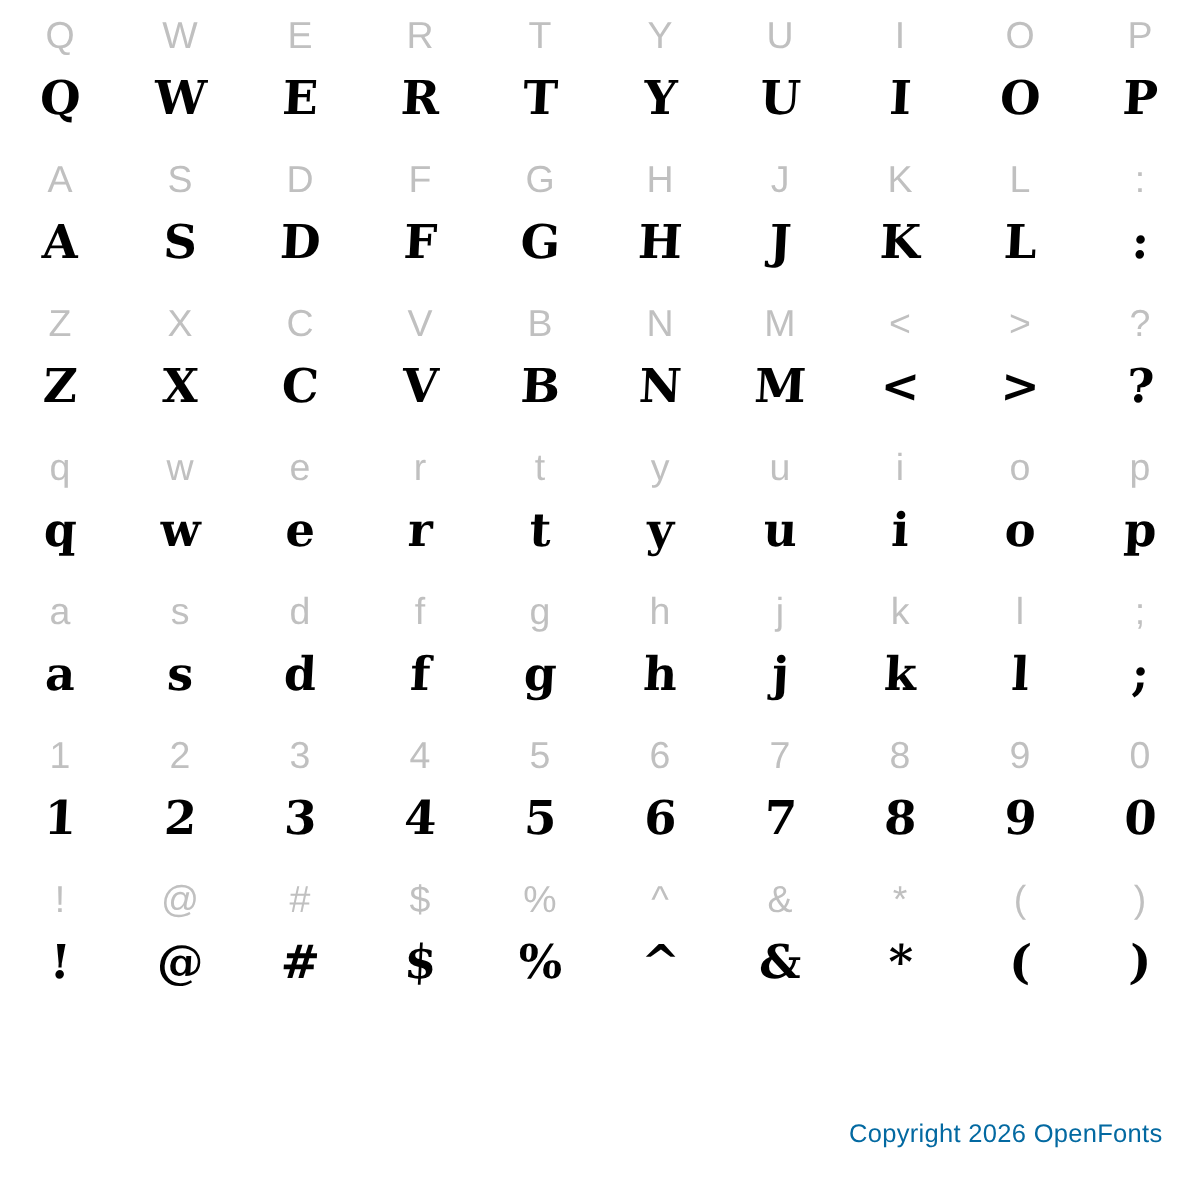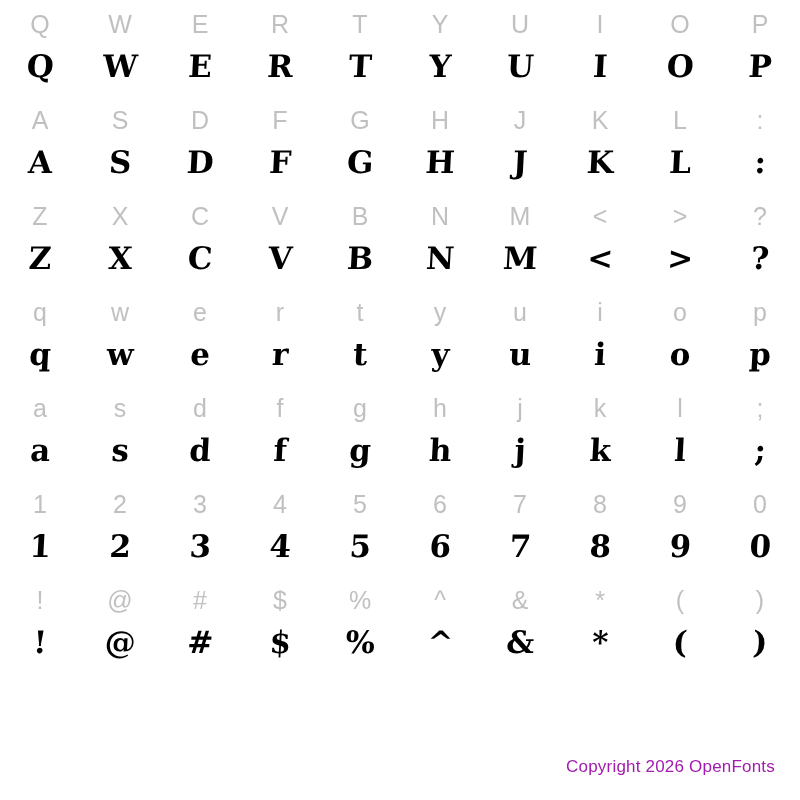--- a/index.html
+++ b/index.html
@@ -58,22 +58,22 @@
     transform: skewX(-3deg);
   }
 
   
   .row-key { margin-top: 0; }
   .row-glyph { margin-top: -6px; margin-bottom: 6px; }
 
   #footer {
     position: absolute;
     right: 25px;
-    bottom: 23px;
-    color: #a21caf;
+    bottom: 34px;
+    color: #0369a1;
     font-size: 17px;
     font-family: "Liberation Sans", sans-serif;
     letter-spacing: 0.2px;
     white-space: nowrap;
   }
 </style>
 </head>
 <body>
 
 <div id="specimen">

